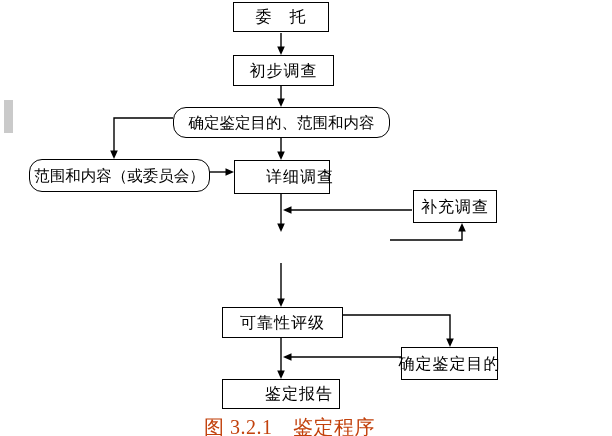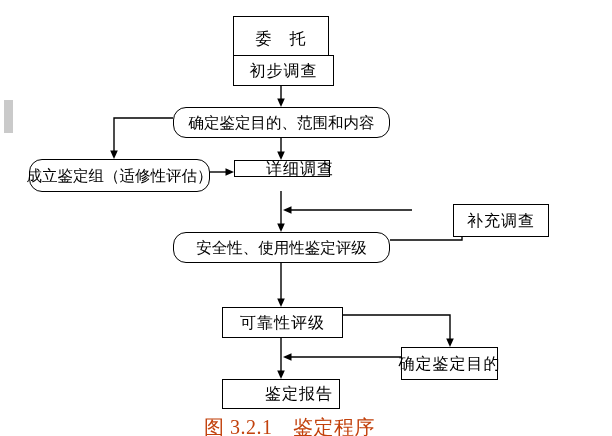--- a/index.html
+++ b/index.html
@@ -88,33 +88,32 @@
       <polygon points="281,232 277.2,223.5 284.8,223.5"></polygon>
       <polygon points="283,210 291.5,206.2 291.5,213.8"></polygon>
       <polygon points="462,223 458.2,231.5 465.8,231.5"></polygon>
       <polygon points="281,307 277.2,298.5 284.8,298.5"></polygon>
       <polygon points="281,379 277.2,370.5 284.8,370.5"></polygon>
       <polygon points="450,347 446.2,338.5 453.8,338.5"></polygon>
       <polygon points="283,357 291.5,353.2 291.5,360.8"></polygon>
     </g>
   </svg>
 
-  <div class="node" style="left:233px; top:16px;   width:96px;  height:46px;">委　托</div>
+  <div class="node" style="left:233px; top:2px;   width:96px;  height:30px;">委　托</div>
 
   <div class="node" style="left:233px; top:55px;  width:101px;  height:31px;">初步调查</div>
 
   <div class="node tight" style="left:173px; top:107px; width:217px; height:31px;">确定鉴定目的、范围和内容</div>
 
-  <div class="node tight" style="left:29px;  top:159px; width:181px; height:33px;">成立鉴定组（适修性评估）</div>
+  <div class="node tight" style="left:29px;  top:159px; width:181px; height:33px;">范围和内容（或委员会）</div>
 
-  <div class="node" style="left:234px; top:160px; width:96px;  height:17px;padding-left:36px;">详细调查</div>
+  <div class="node" style="left:234px; top:160px; width:96px;  height:34px;padding-left:36px;">详细调查</div>
 
-  <div class="node" style="left:413px; top:204px; width:96px;  height:33px;margin-left:40px;">补充调查</div>
+  <div class="node" style="left:413px; top:190px; width:84px;  height:33px;">补充调查</div>
 
-  <div class="node tight" style="left:173px; top:232px; width:217px; height:31px;">安全性、使用性鉴定评级</div>
 
   <div class="node" style="left:222px; top:307px; width:121px; height:31px;">可靠性评级</div>
 
   <div class="node" style="left:401px; top:347px; width:97px;  height:33px;">确定鉴定目的</div>
 
   <div class="node" style="left:222px; top:379px; width:118px; height:30px;padding-left:36px;">鉴定报告</div>
 
   <div class="caption">图 3.2.1　鉴定程序</div>
 
 </div>

